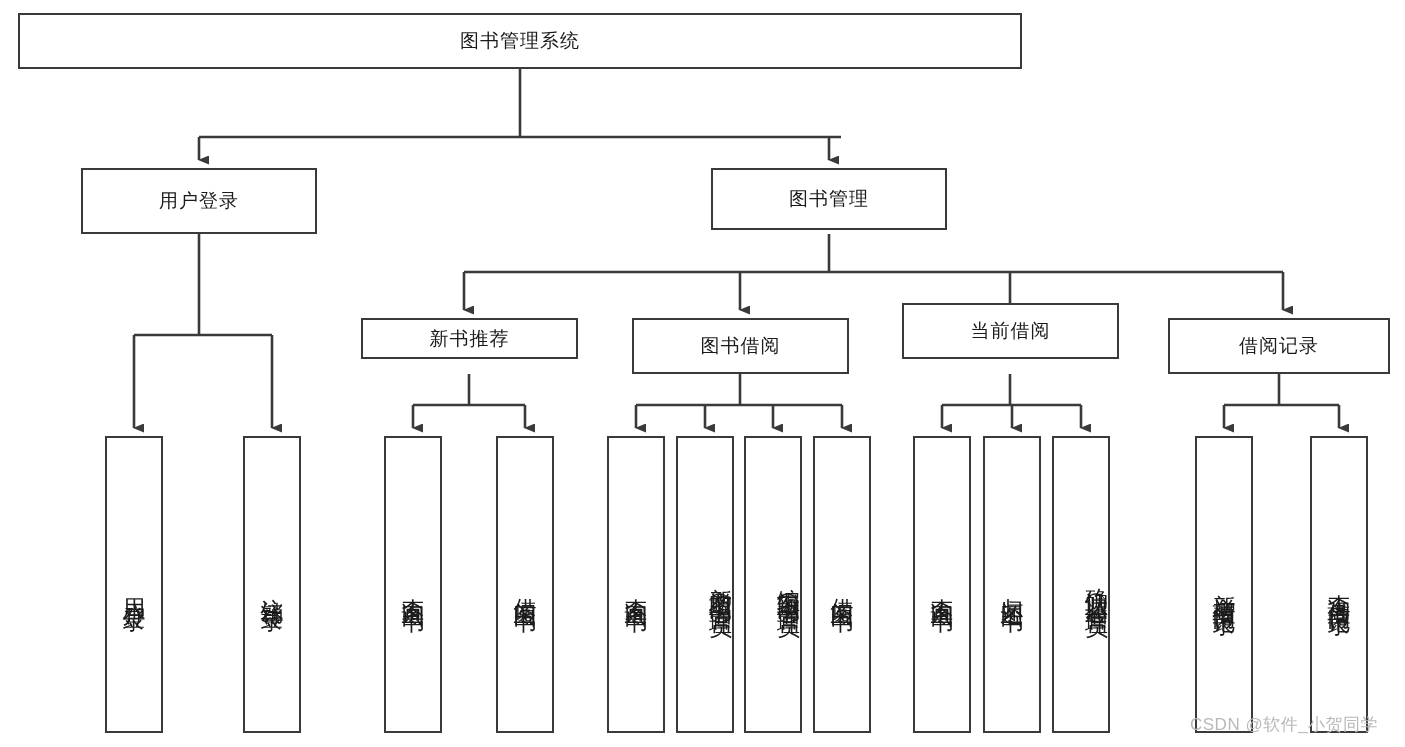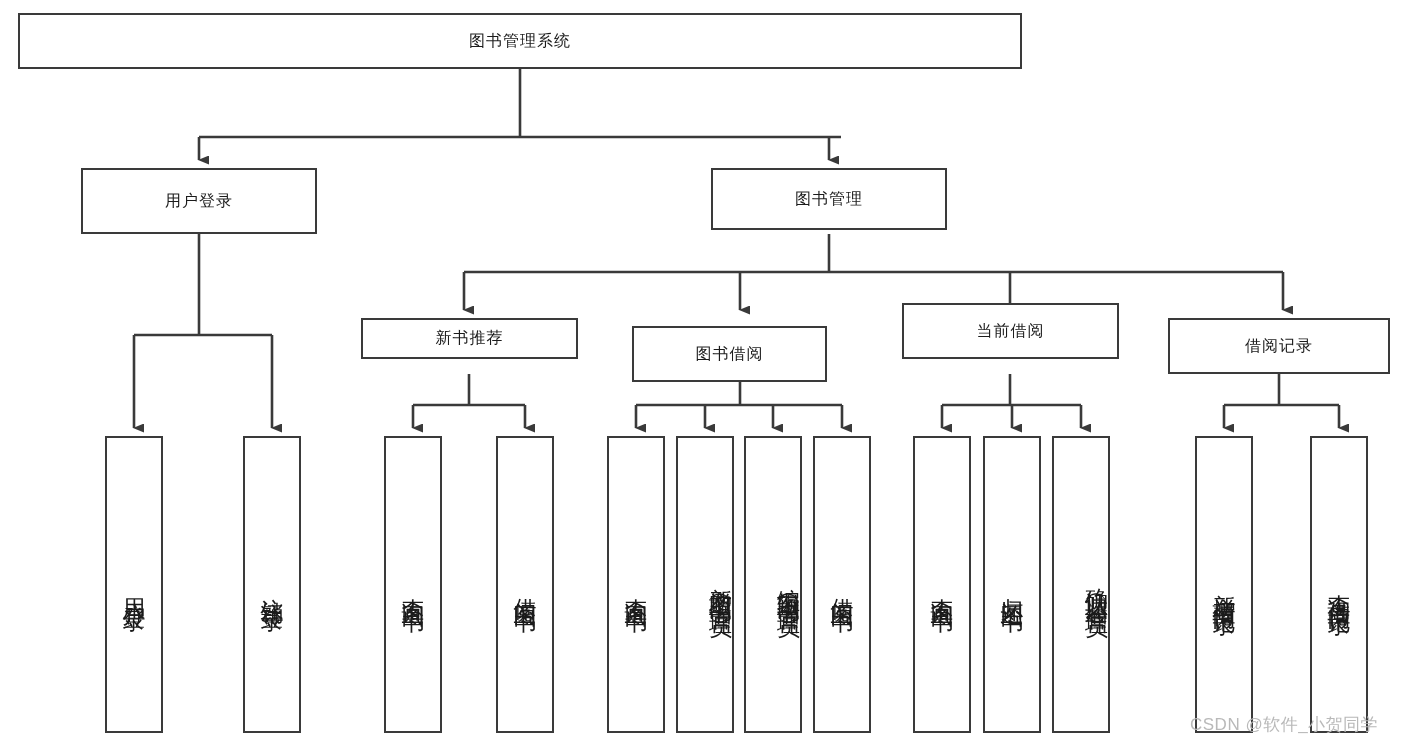--- a/index.html
+++ b/index.html
@@ -29,21 +29,21 @@
     box-sizing: border-box;
     border: 2px solid #3a3a3a;
     background: #ffffff;
     display: flex;
     align-items: center;
     justify-content: center;
     color: #1b1b1b;
     z-index: 2;
   }
   .node-box.horizontal-label {
-    font-size: 16px;
+    font-size: 19px;
     letter-spacing: 1px;
   }
   .node-box.vertical-label {
     writing-mode: vertical-rl;
     text-orientation: upright;
     font-size: 23px;
     letter-spacing: 4px;
     line-height: 1;
     padding-top: 6px;
     align-items: flex-start;
@@ -128,21 +128,21 @@
   <div class="node-box horizontal-label" style="left:81px; top:168px; width:236px; height:66px;">
     <span class="node-label">用户登录</span>
   </div>
   <div class="node-box horizontal-label" style="left:711px; top:168px; width:236px; height:62px;">
     <span class="node-label">图书管理</span>
   </div>
 
   <div class="node-box horizontal-label" style="left:361px; top:318px; width:217px; height:41px;">
     <span class="node-label">新书推荐</span>
   </div>
-  <div class="node-box horizontal-label" style="left:632px; top:326px; width:195px; height:56px;">
+  <div class="node-box horizontal-label" style="left:632px; top:318px; width:217px; height:56px;">
     <span class="node-label">图书借阅</span>
   </div>
   <div class="node-box horizontal-label" style="left:902px; top:303px; width:217px; height:56px;">
     <span class="node-label">当前借阅</span>
   </div>
   <div class="node-box horizontal-label" style="left:1168px; top:318px; width:222px; height:56px;">
     <span class="node-label">借阅记录</span>
   </div>
 
   <div class="node-box vertical-label center-start" style="left:105px; top:436px; width:58px; height:297px;">

